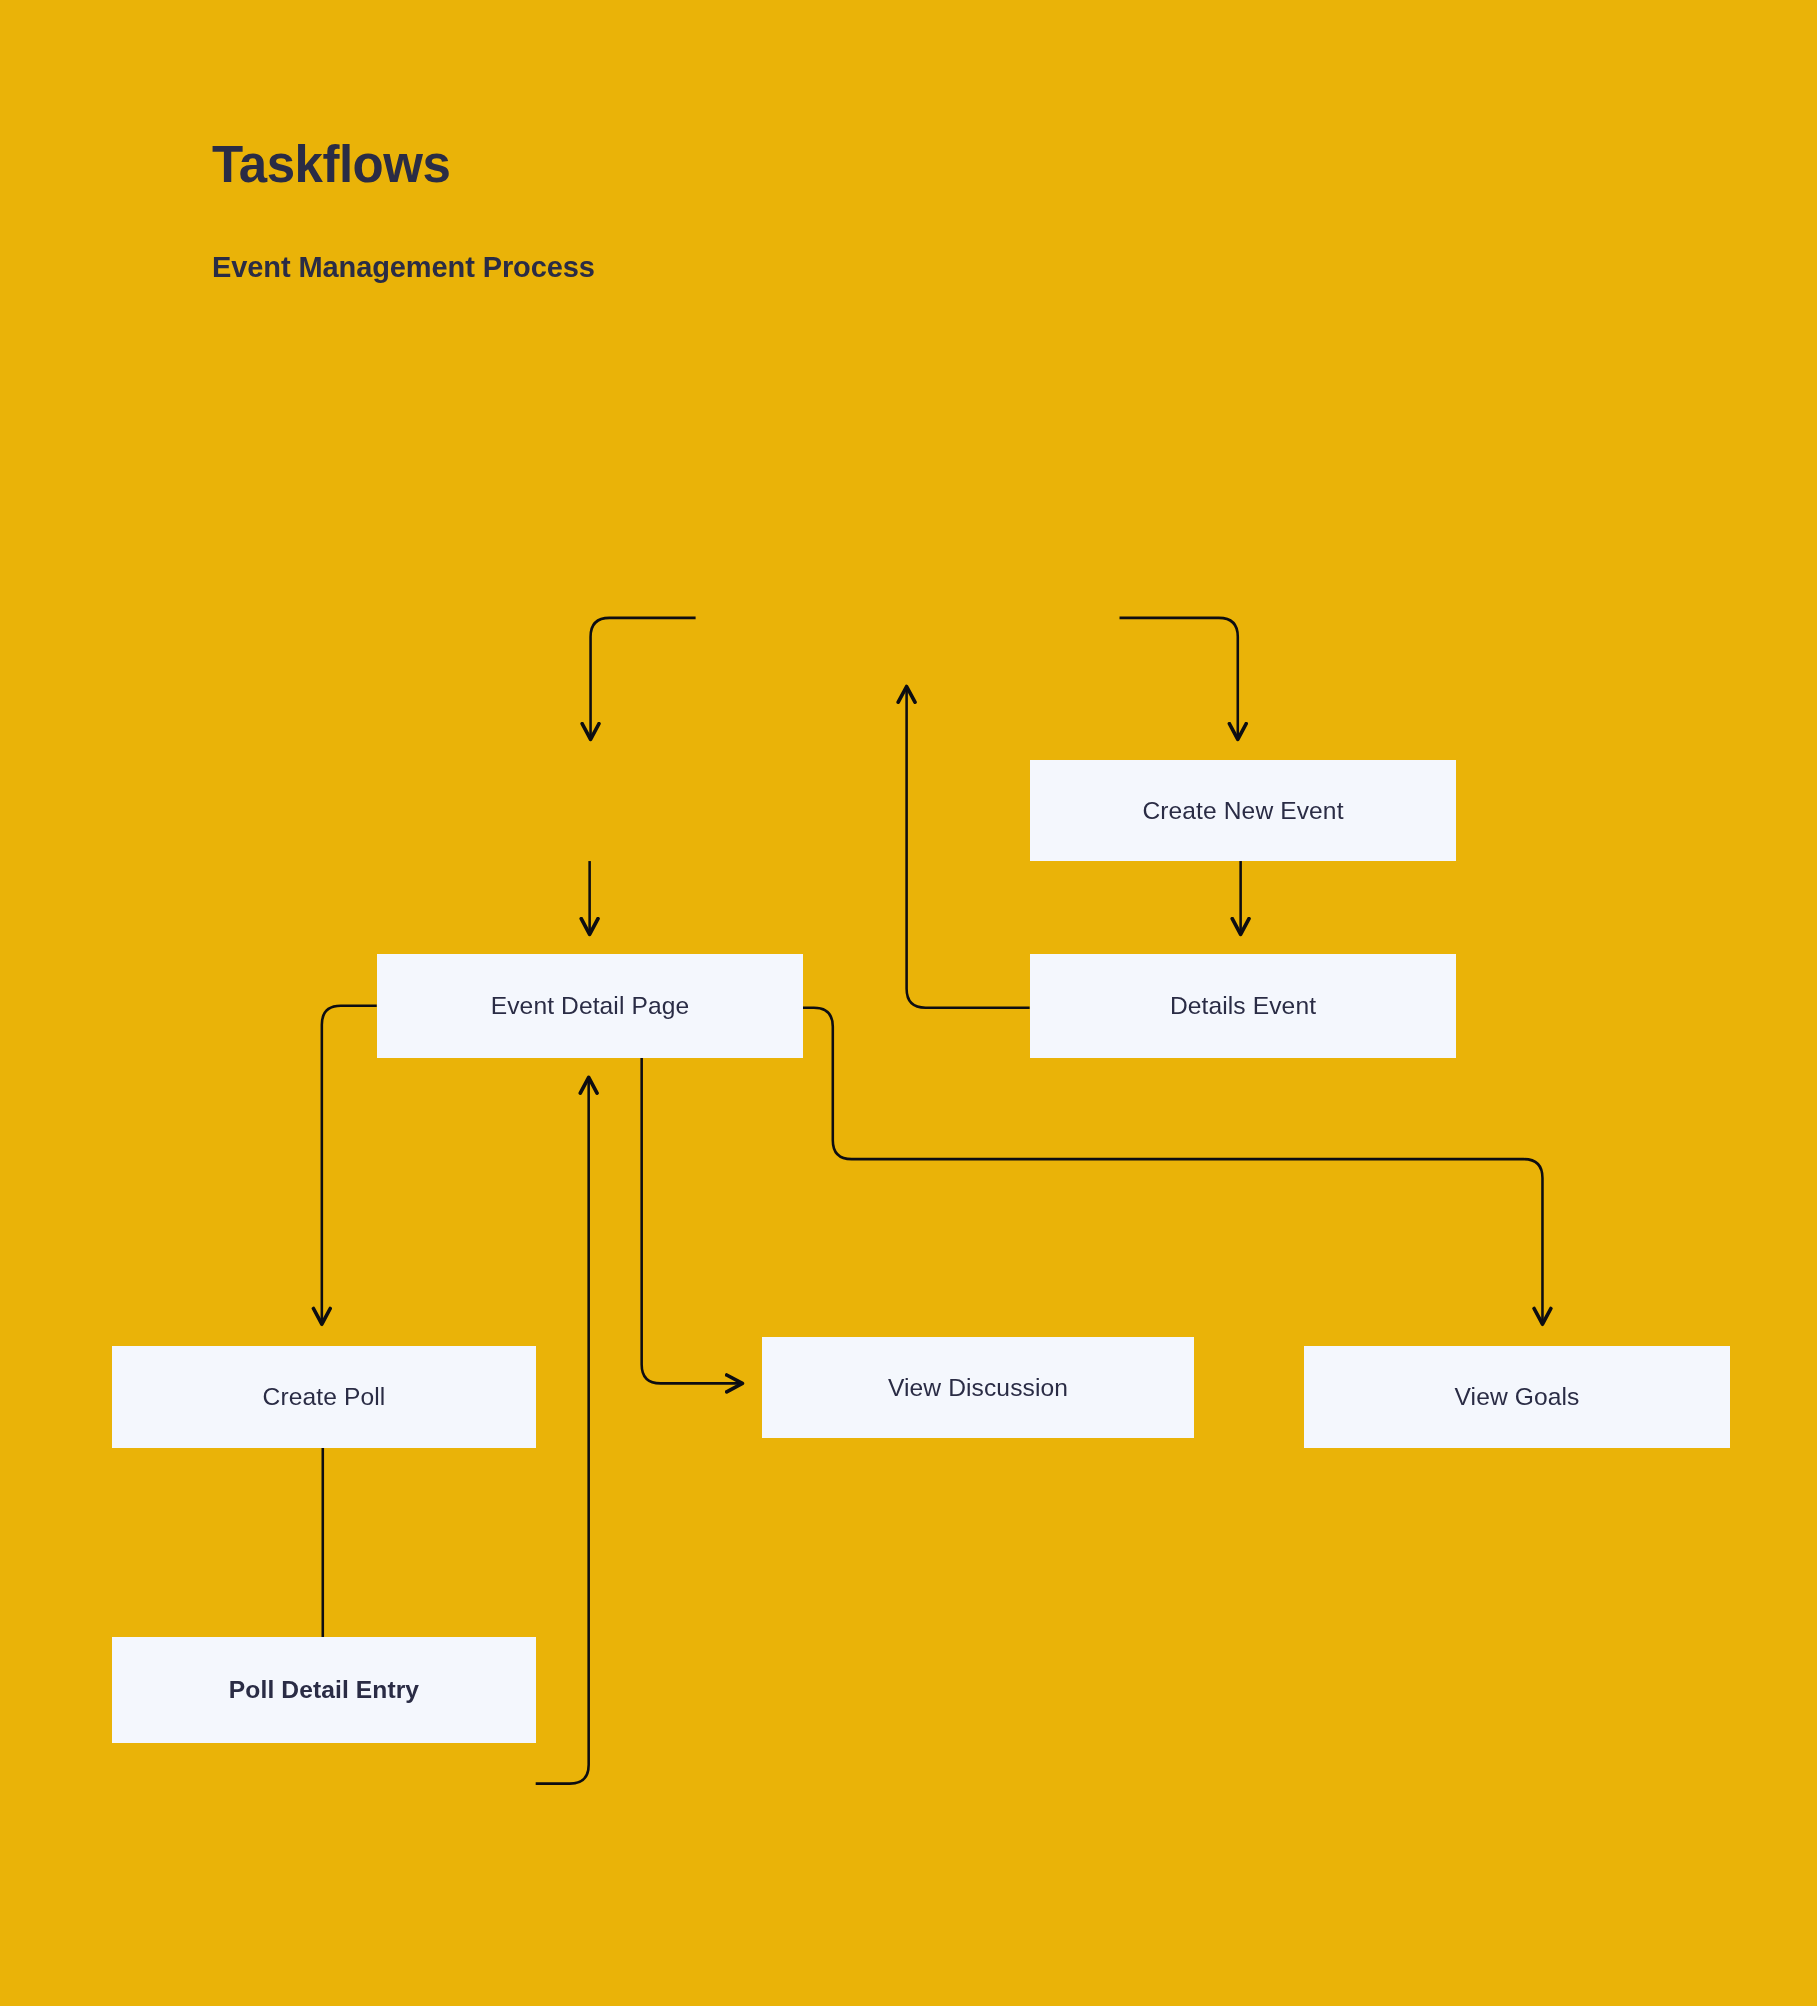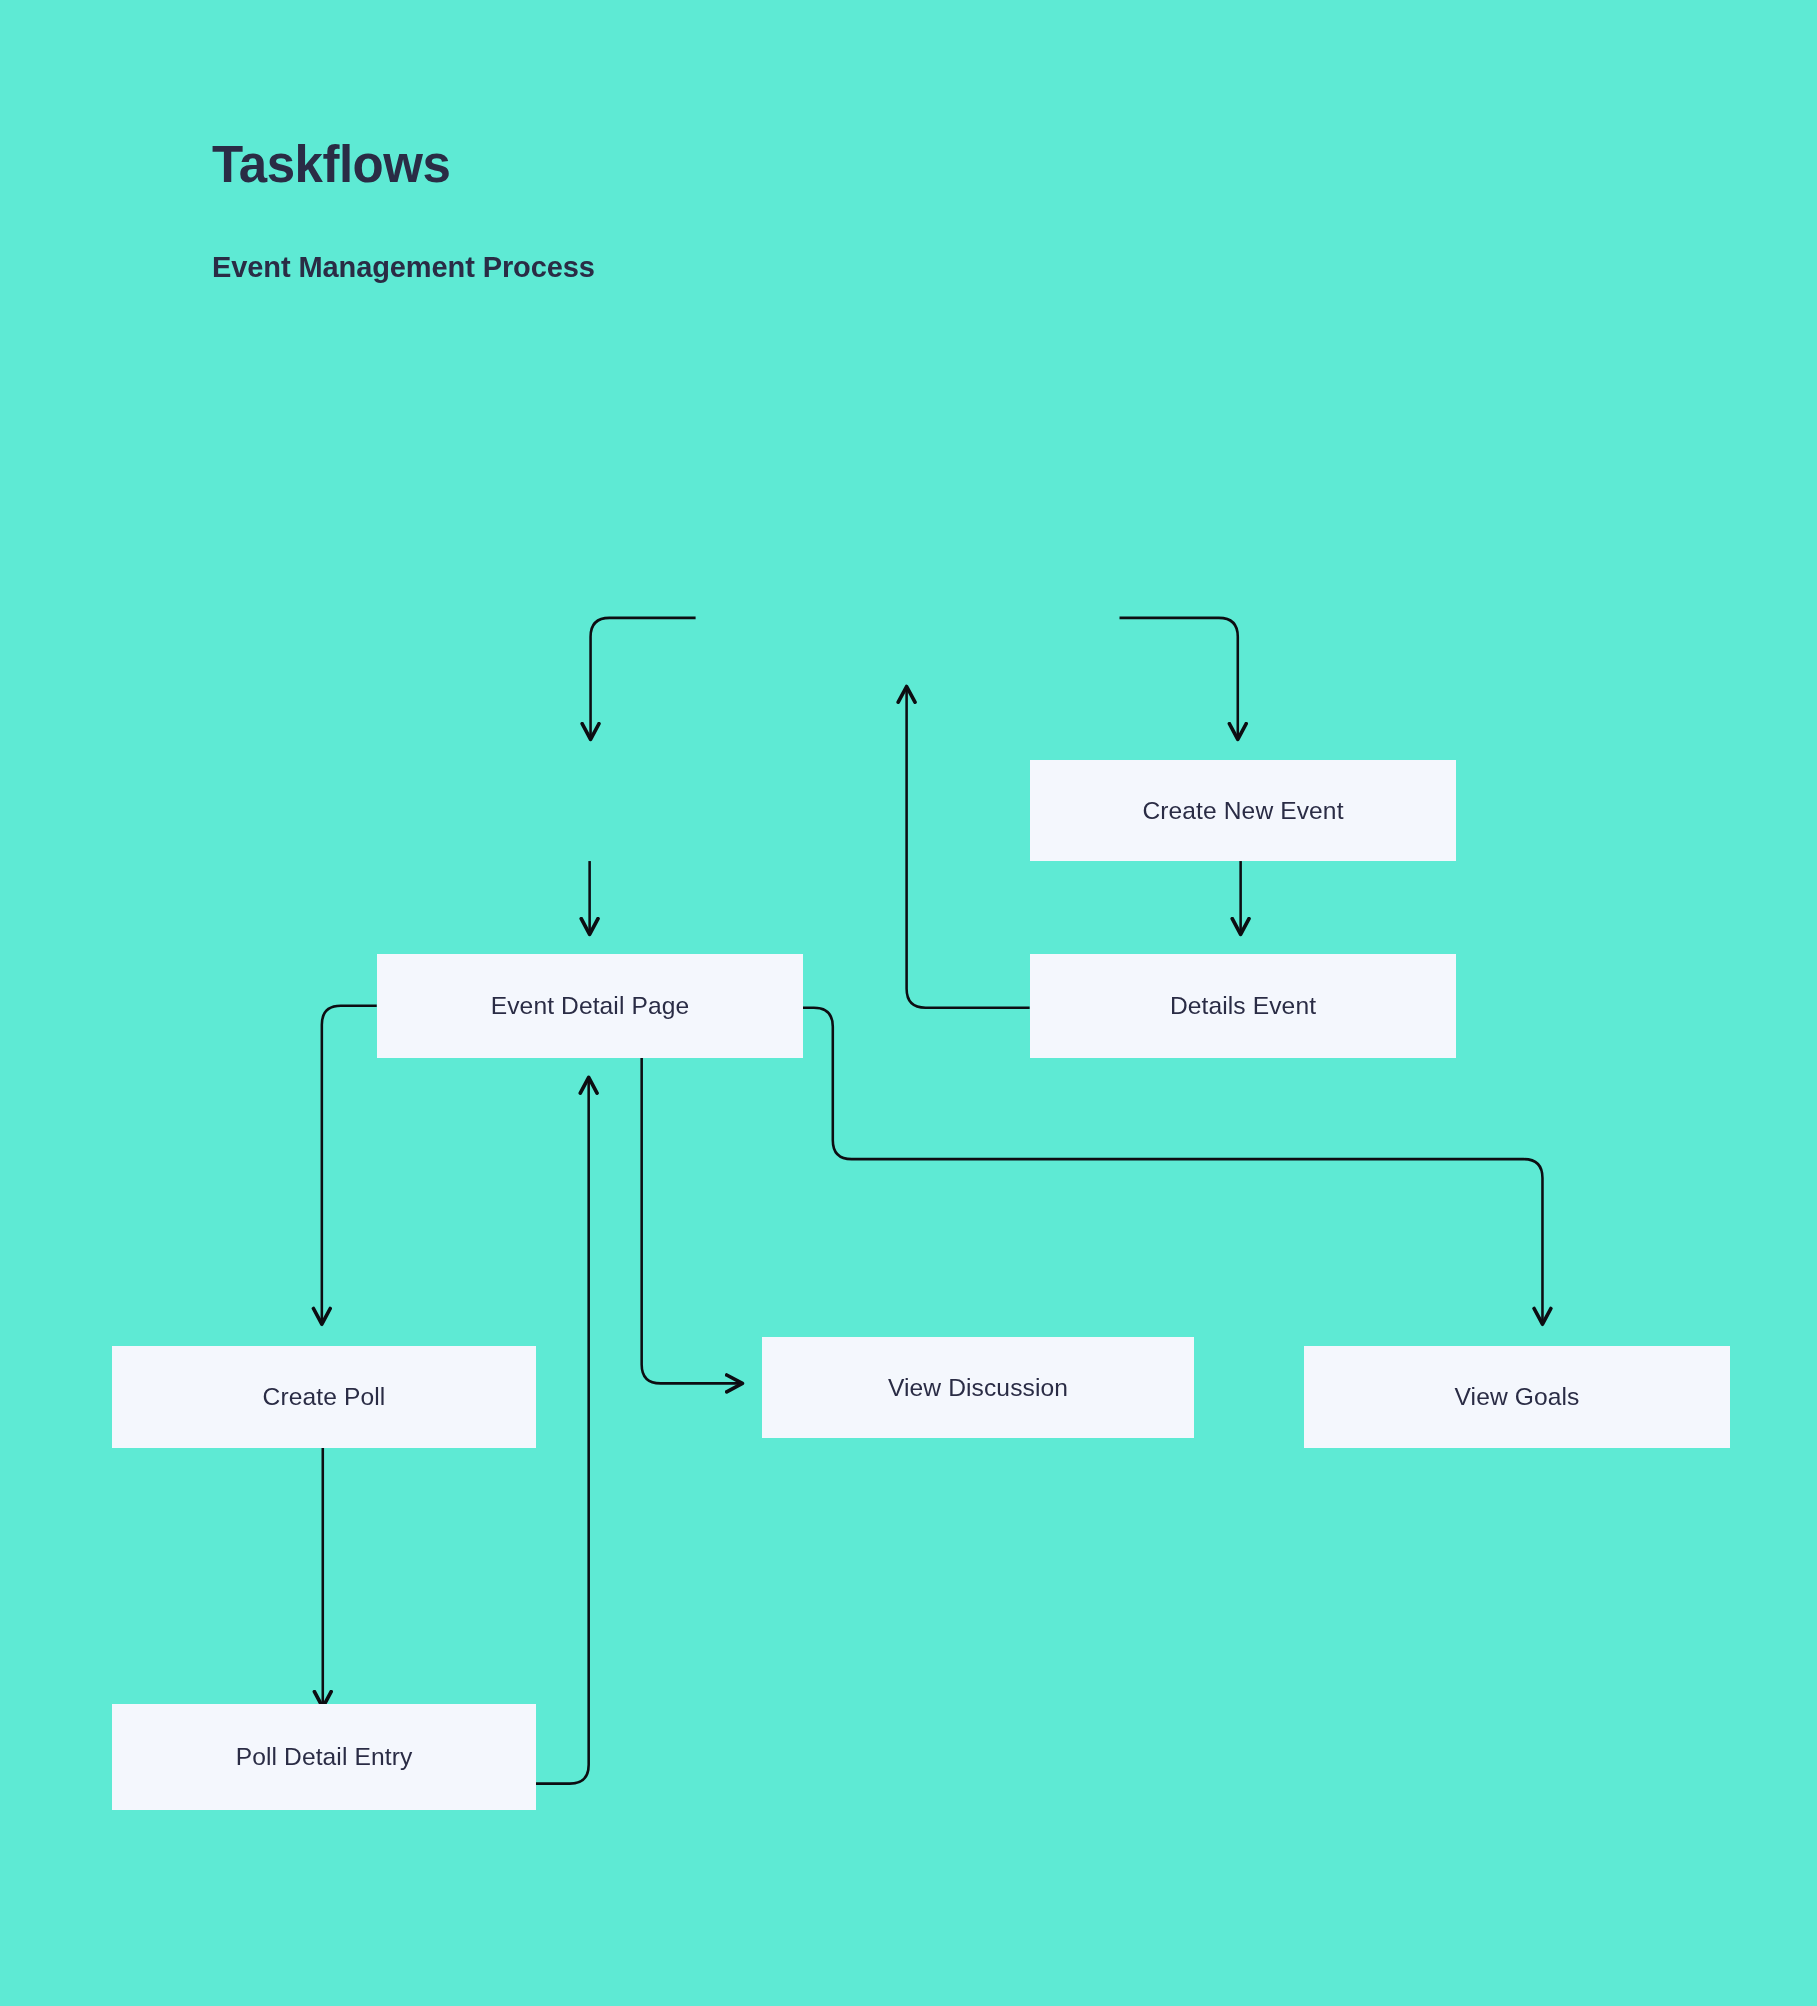--- a/index.html
+++ b/index.html
@@ -13,21 +13,21 @@
     height: 2006px;
     position: relative;
     overflow: hidden;
     font-family: "Liberation Sans", "DejaVu Sans", sans-serif;
     -webkit-font-smoothing: antialiased;
   }
 
   #page {
     position: absolute;
     inset: 0;
-    background: #5eead4;
+    background: #eab308;
   }
 
   
   .header {
     position: absolute;
     left: 212px;
     top: 138px;
     width: 1041px;
   }
   .page-title {
@@ -150,19 +150,19 @@
     </div>
 
     <div class="node" style="left:1304px; top:1346px; width:426px; height:102px;">
       <span>View Goals</span>
     </div>
 
     <div class="node" style="left:762px; top:1337px; width:432px; height:101px;">
       <span>View Discussion</span>
     </div>
 
-    <div class="node" style="left:112px; top:1704px; width:424px; height:106px;">
+    <div class="node" style="left:112px; top:1637px; width:424px; height:106px;font-weight:bold;">
       <span>Poll Detail Entry</span>
     </div>
 
   </div>
 </div>
 
 
 </body></html>

